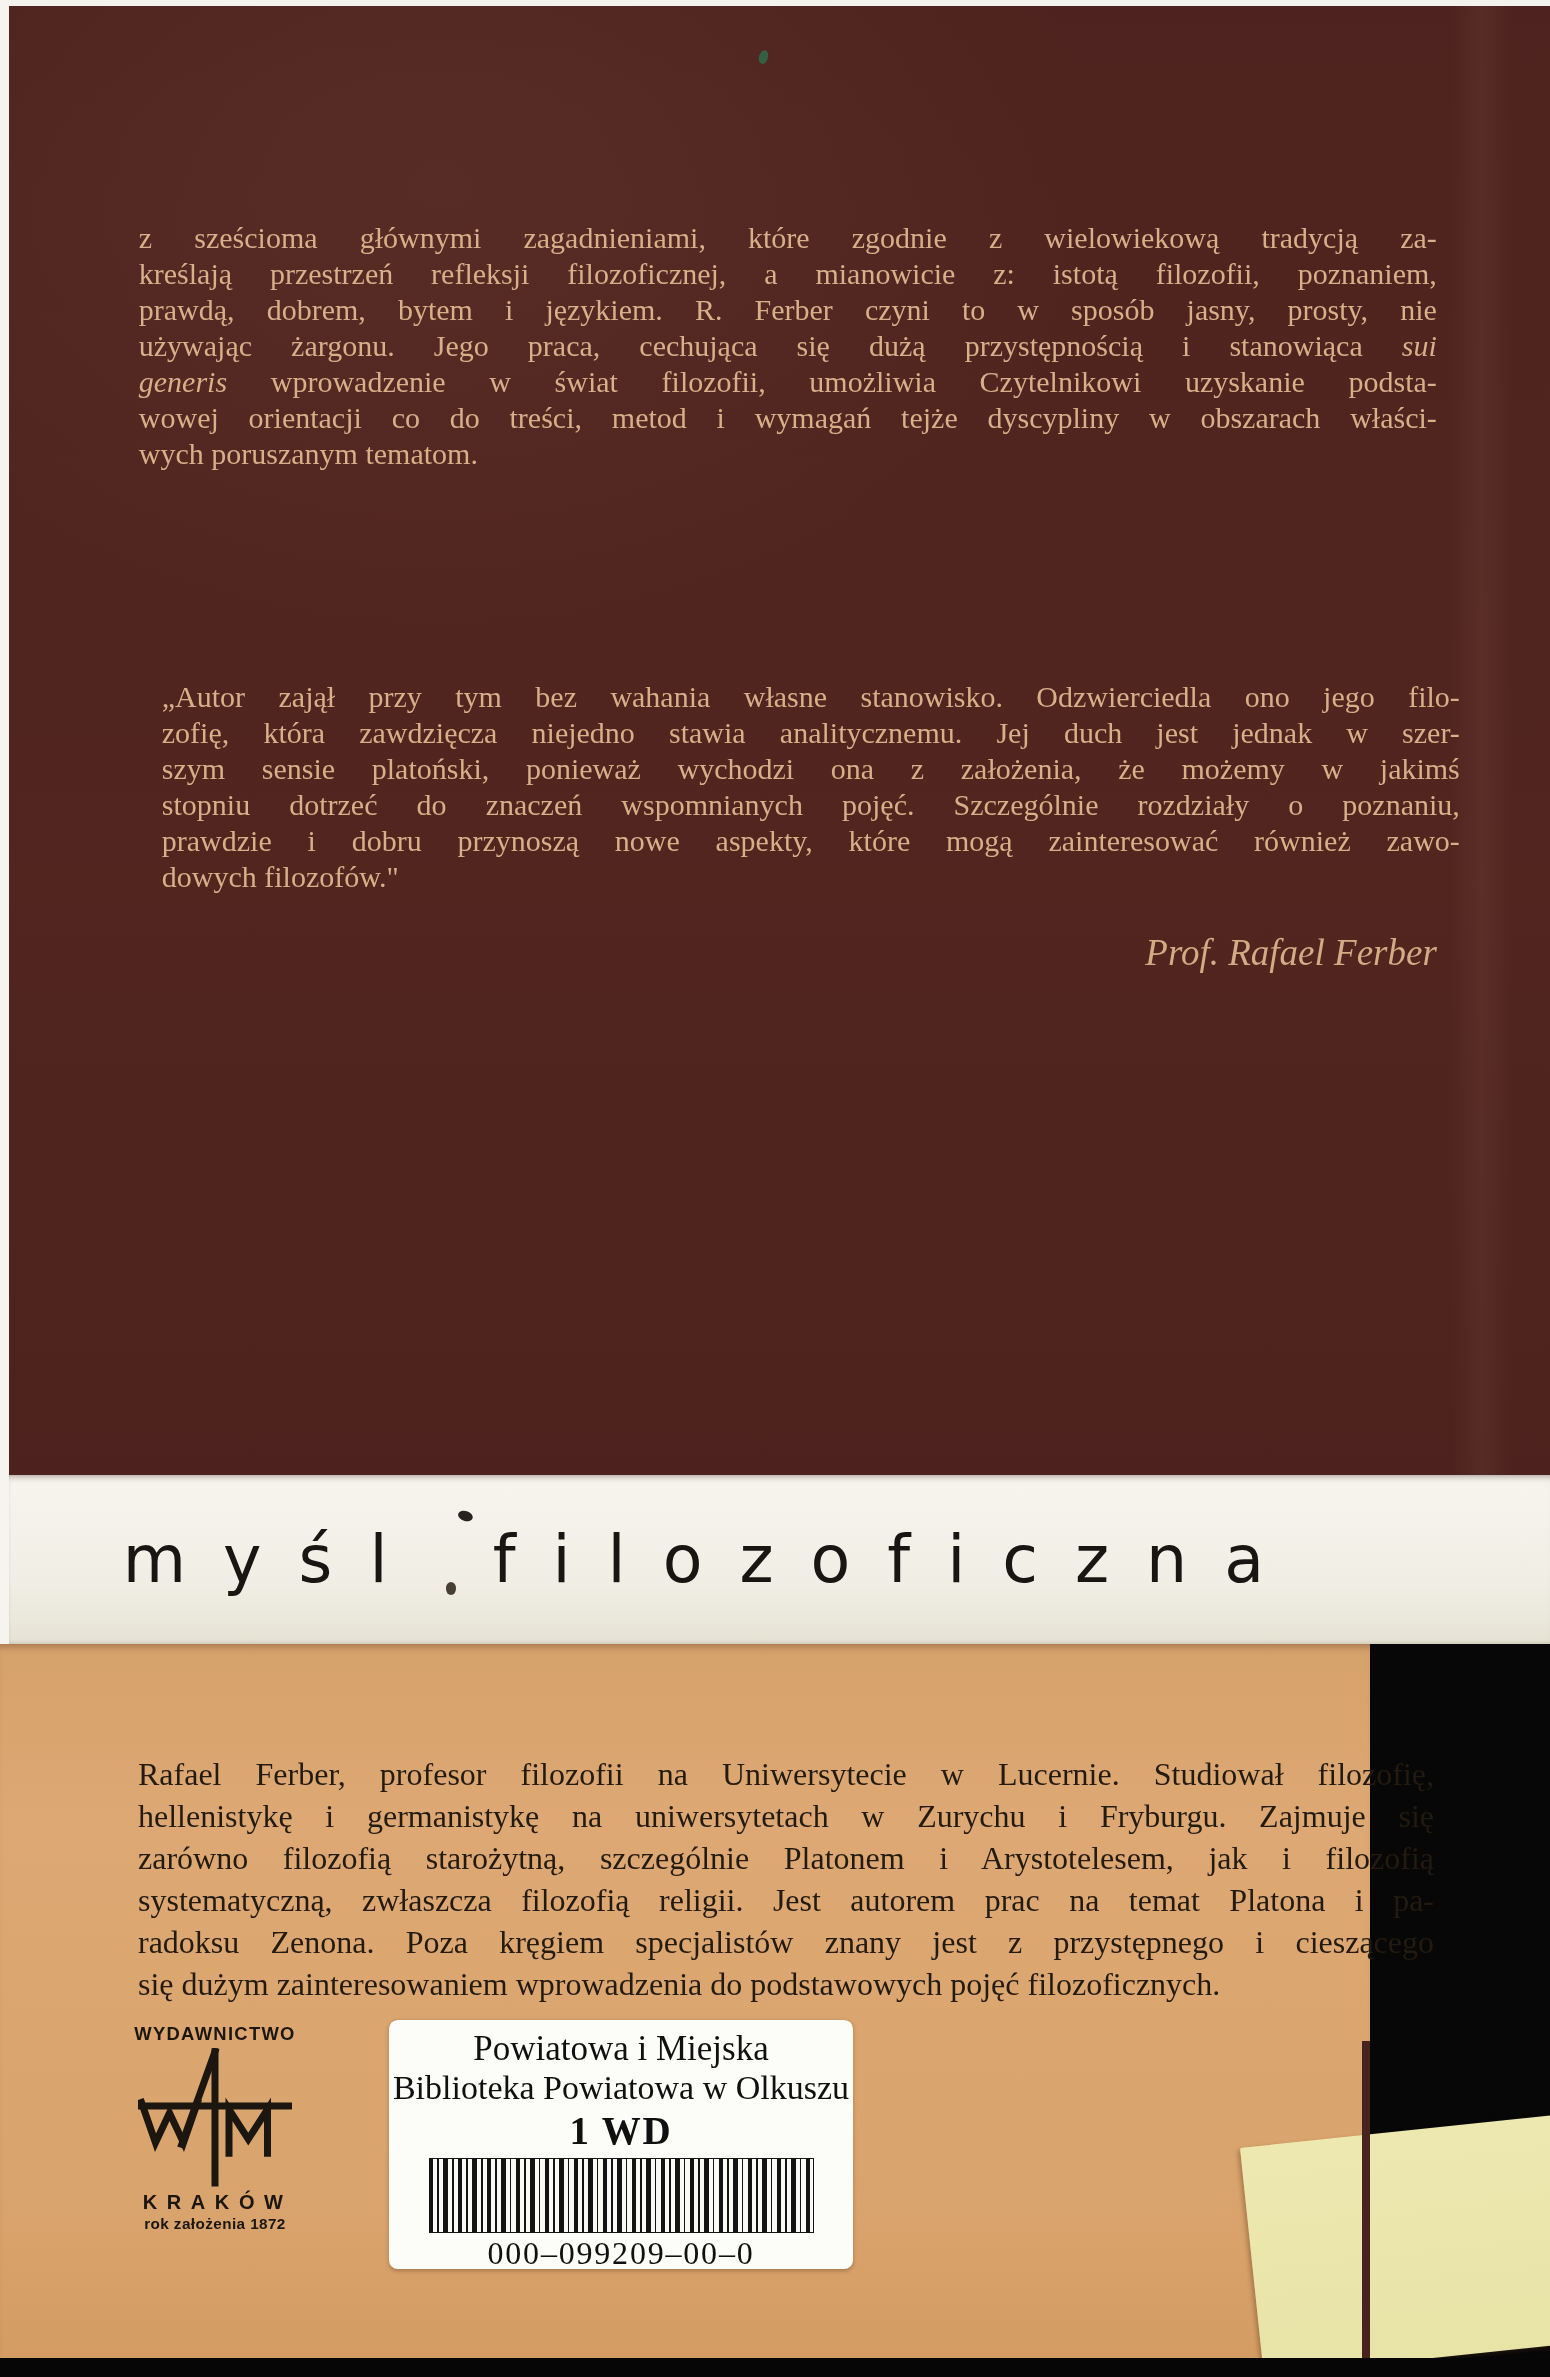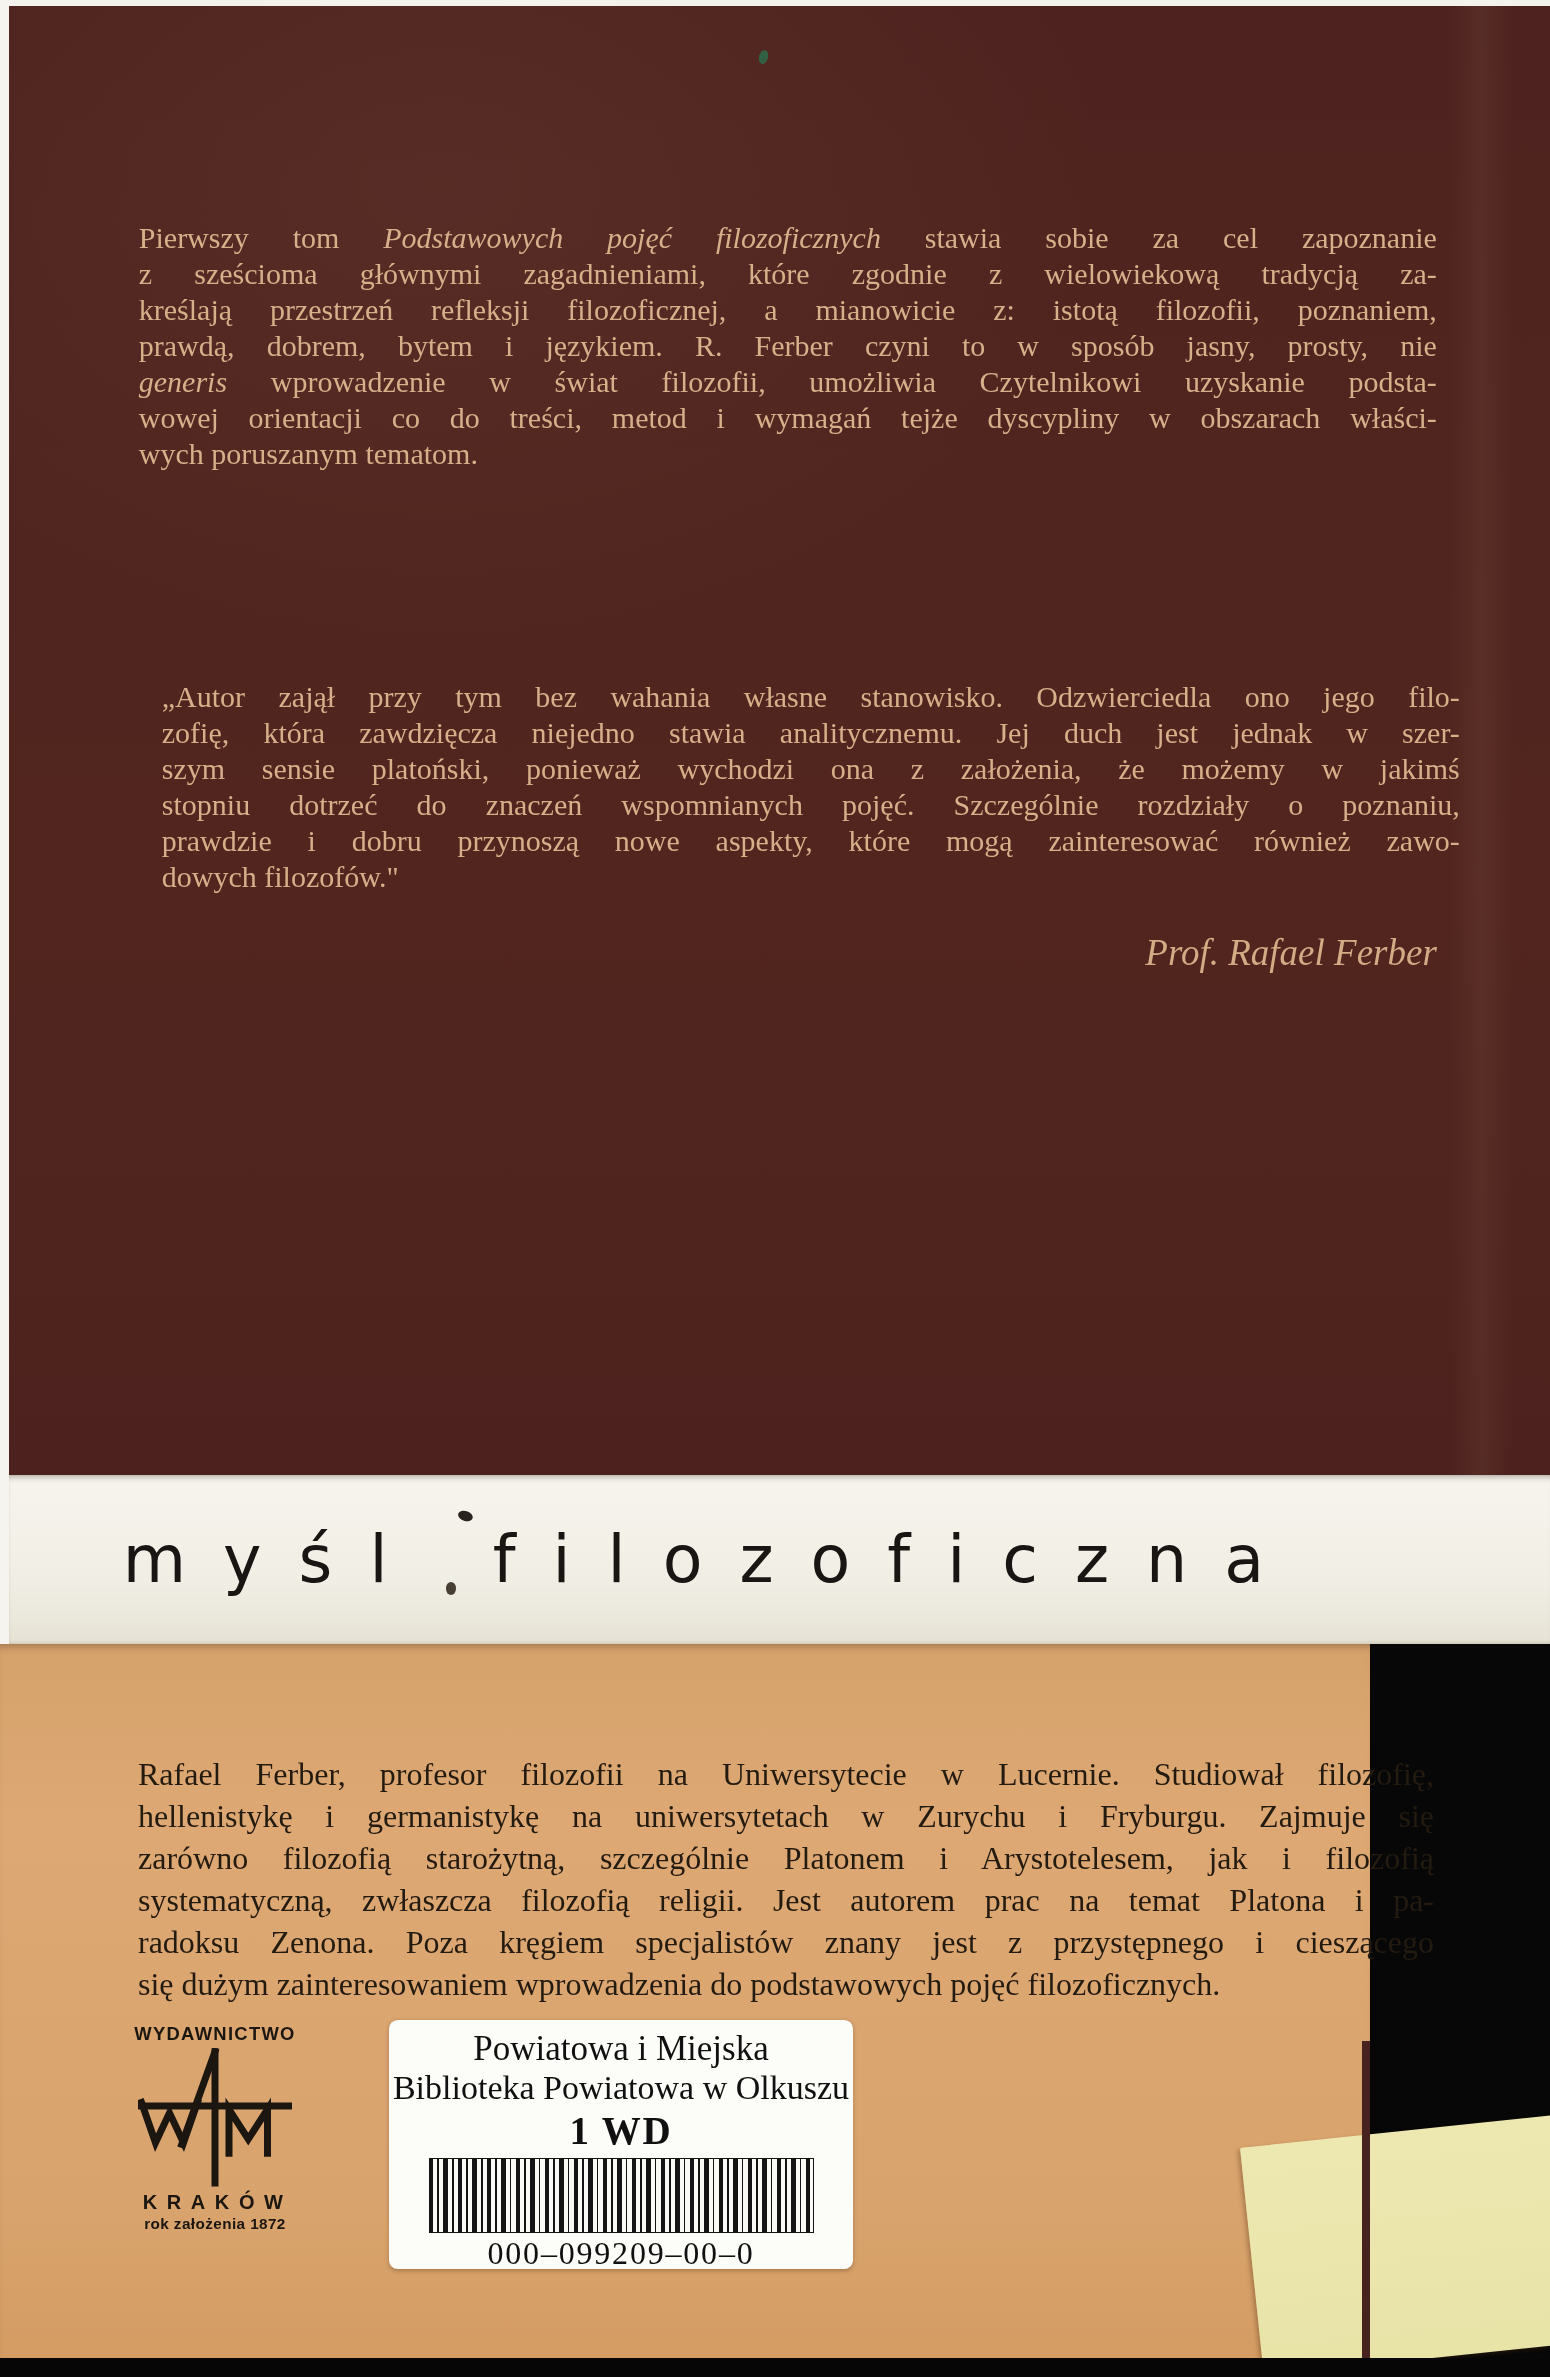--- a/index.html
+++ b/index.html
@@ -126,24 +126,24 @@
 <body>
 
 <div id="scan">
 
   <div class="edge-top"></div>
   <div class="edge-left"></div>
 
   <div class="maroon">
     <div class="speck speck-green"></div>
     <div class="cover-text blurb">
-        <div class="line"><span>Pierwszy tom </span><em>Podstawowych pojęć filozoficznych</em><span> stawia sobie za cel zapoznanie</span></div>
         <div class="line"><span>z sześcioma głównymi zagadnieniami, które zgodnie z wielowiekową tradycją za-</span></div>
         <div class="line"><span>kreślają przestrzeń refleksji filozoficznej, a mianowicie z: istotą filozofii, poznaniem,</span></div>
         <div class="line"><span>prawdą, dobrem, bytem i językiem. R. Ferber czyni to w sposób jasny, prosty, nie</span></div>
+        <div class="line"><span>używając żargonu. Jego praca, cechująca się dużą przystępnością i stanowiąca </span><em>sui</em></div>
         <div class="line"><em>generis</em><span> wprowadzenie w świat filozofii, umożliwia Czytelnikowi uzyskanie podsta-</span></div>
         <div class="line"><span>wowej orientacji co do treści, metod i wymagań tejże dyscypliny w obszarach właści-</span></div>
         <div class="line line-last"><span>wych poruszanym tematom.</span></div>
       </div>
     <div class="cover-text quote">
         <div class="line"><span>„Autor zajął przy tym bez wahania własne stanowisko. Odzwierciedla ono jego filo-</span></div>
         <div class="line"><span>zofię, która zawdzięcza niejedno stawia analitycznemu. Jej duch jest jednak w szer-</span></div>
         <div class="line"><span>szym sensie platoński, ponieważ wychodzi ona z założenia, że możemy w jakimś</span></div>
         <div class="line"><span>stopniu dotrzeć do znaczeń wspomnianych pojęć. Szczególnie rozdziały o poznaniu,</span></div>
         <div class="line"><span>prawdzie i dobru przynoszą nowe aspekty, które mogą zainteresować również zawo-</span></div>

